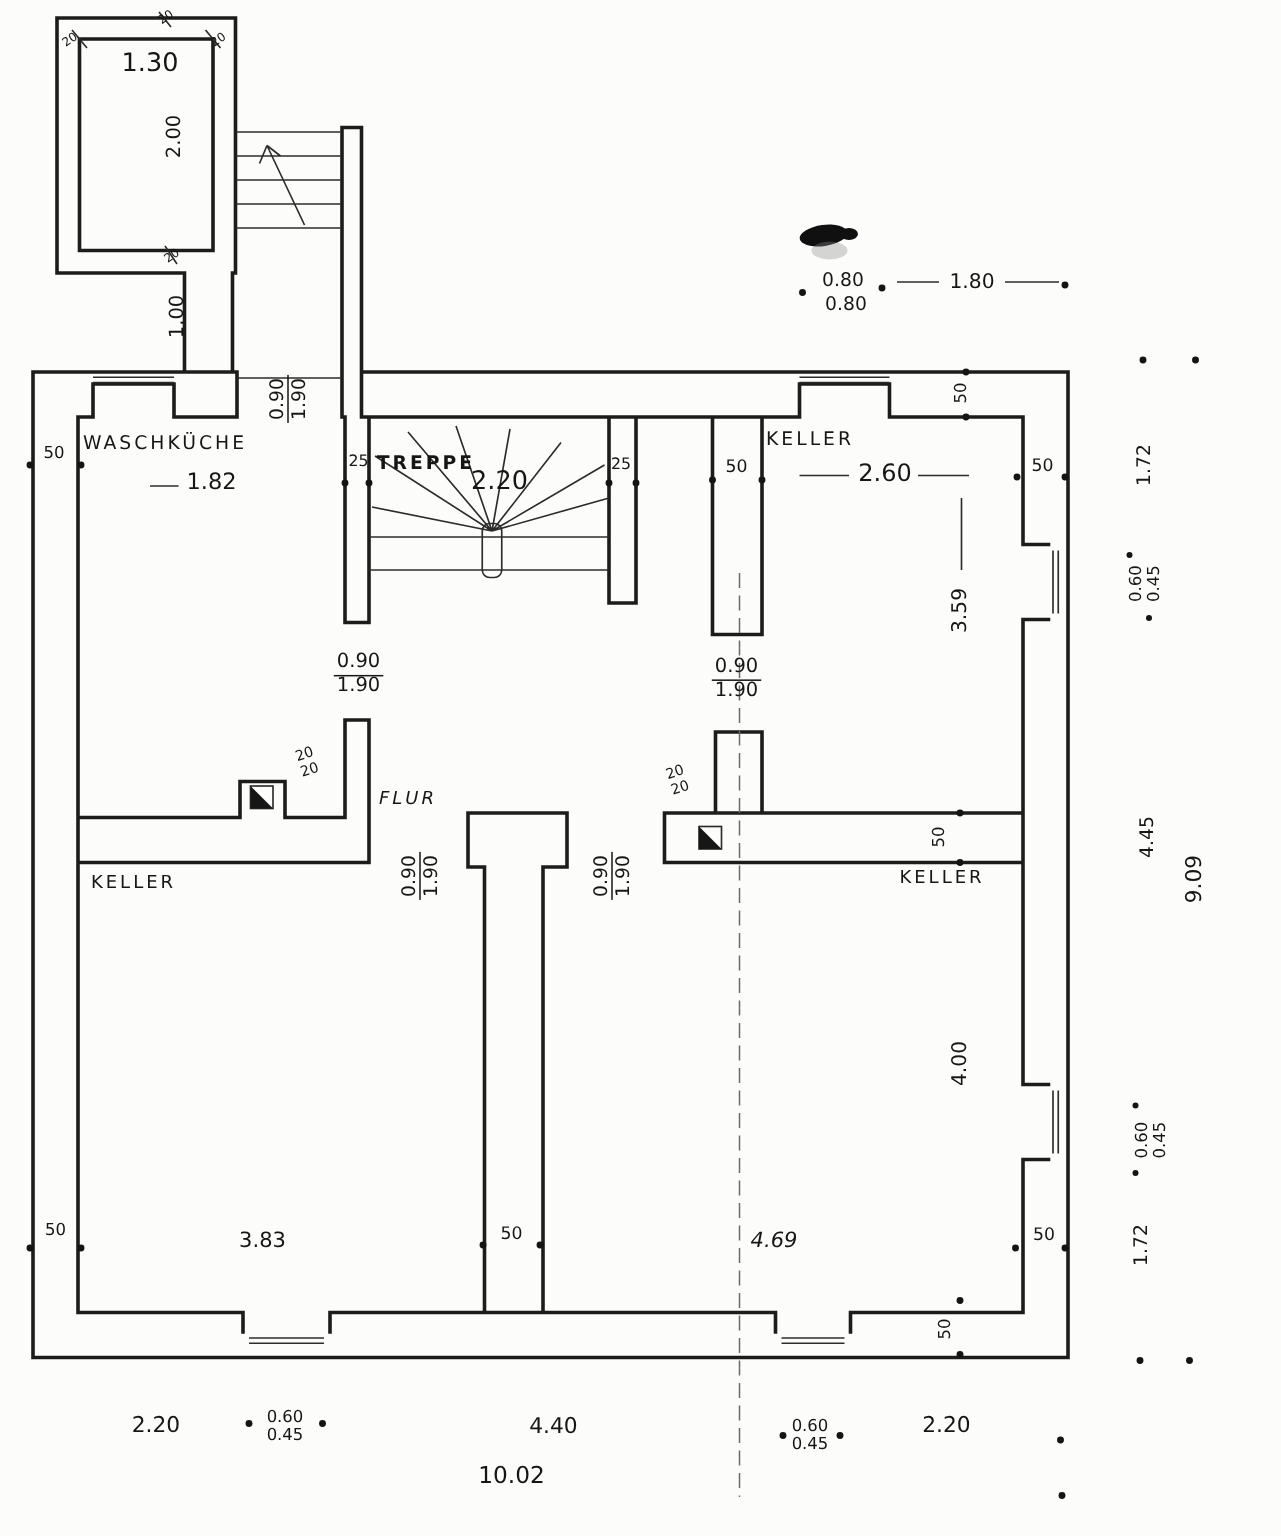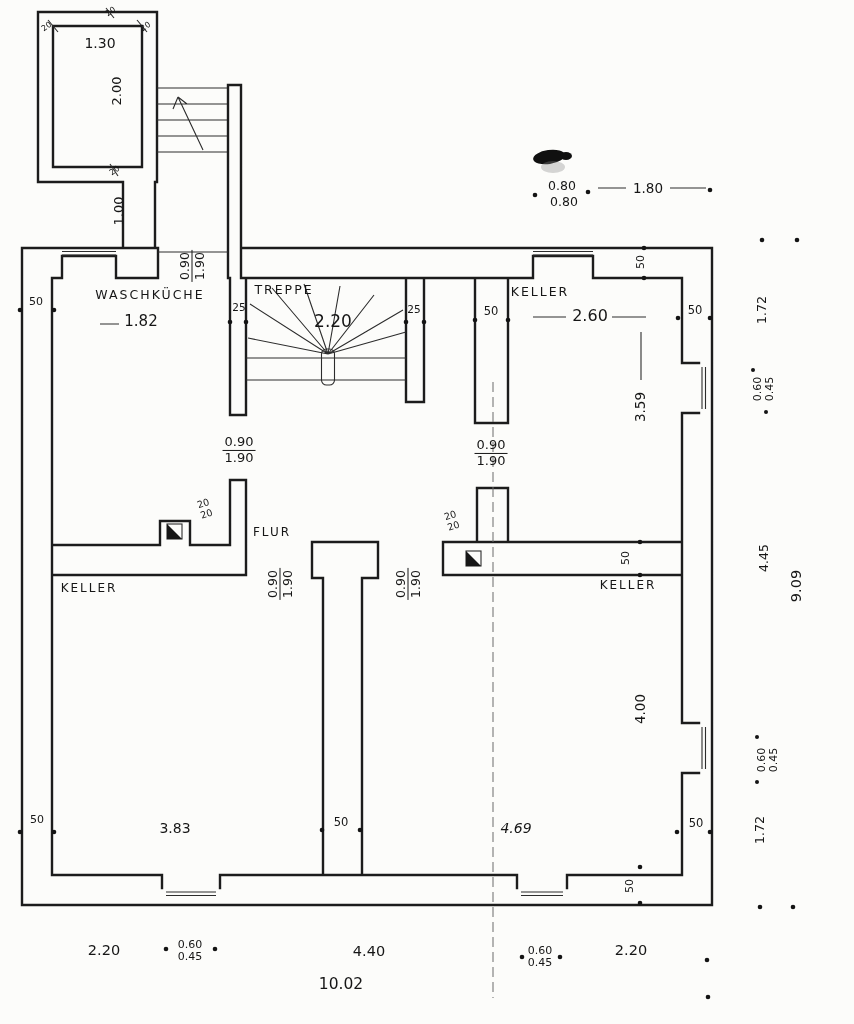--- a/index.html
+++ b/index.html
@@ -119,24 +119,24 @@
     </g>
 
     <g>
       <ellipse cx="549" cy="157" rx="16" ry="7" fill="#101010" transform="rotate(-8 549 157)"></ellipse>
       <ellipse cx="566" cy="156" rx="6" ry="4" fill="#101010"></ellipse>
       <ellipse cx="553" cy="167" rx="12" ry="6" fill="#8a8a8a" opacity="0.35"></ellipse>
     </g>
   </svg>
 
 
-  <div class="lbl room" style="left:110px;top:295px;margin-left:40px;">WASCHKÜCHE</div>
-  <div class="lbl room" style="left:284px;top:290px;">TREPPE</div>
+  <div class="lbl room" style="left:110px;top:295px;">WASCHKÜCHE</div>
+  <div class="lbl room" style="left:284px;top:308px;font-weight:bold;">TREPPE</div>
   <div class="lbl room" style="left:540px;top:292px;">KELLER</div>
-  <div class="lbl room" style="left:272px;top:532px;font-size:12px;">FLUR</div>
+  <div class="lbl room" style="left:272px;top:532px;font-size:12px;font-style:italic;">FLUR</div>
   <div class="lbl room" style="left:89px;top:588px;font-size:12px;">KELLER</div>
   <div class="lbl room" style="left:628px;top:585px;font-size:12px;">KELLER</div>
 
   <div class="lbl" style="left:141px;top:322px;font-size:15px;">1.82</div>
   <div class="lbl" style="left:333px;top:322px;font-size:17px;">2.20</div>
   <div class="lbl" style="left:590px;top:316px;font-size:16px;text-align:right;">2.60</div>
   <div class="lbl r90" style="left:640px;top:407px;font-size:13.5px;">3.59</div>
   <div class="lbl" style="left:175px;top:828px;font-size:14px;">3.83</div>
   <div class="lbl" style="left:516px;top:828px;font-size:14px;font-style:italic;">4.69</div>
   <div class="lbl r90" style="left:640px;top:709px;font-size:13.5px;">4.00</div>
@@ -177,21 +177,21 @@
 
   <div class="lbl frac r20" style="left:205px;top:509px;font-size:9.5px;">
     <span>20</span>
     <span>20</span>
   </div>
   <div class="lbl frac r20" style="left:452px;top:521px;font-size:9.5px;">
     <span>20</span>
     <span>20</span>
   </div>
 
-  <div class="lbl" style="left:100px;top:43px;font-size:14px;">1.30</div>
+  <div class="lbl" style="left:100px;top:43px;font-size:17px;">1.30</div>
   <div class="lbl r90" style="left:117px;top:91px;font-size:13px;">2.00</div>
   <div class="lbl r90" style="left:119px;top:211px;font-size:13px;">1.00</div>
   <div class="lbl r35" style="left:47px;top:27px;font-size:8px;">20</div>
   <div class="lbl r35" style="left:146px;top:27px;font-size:8px;">20</div>
   <div class="lbl r35" style="left:111px;top:12px;font-size:8px;">20</div>
   <div class="lbl r35" style="left:115px;top:171px;font-size:8px;">20</div>
 
   <div class="lbl" style="left:562px;top:186px;font-size:12.5px;">0.80</div>
   <div class="lbl" style="left:564px;top:202px;font-size:12.5px;">0.80</div>
   <div class="lbl" style="left:648px;top:188px;font-size:13.5px;">1.80</div>

